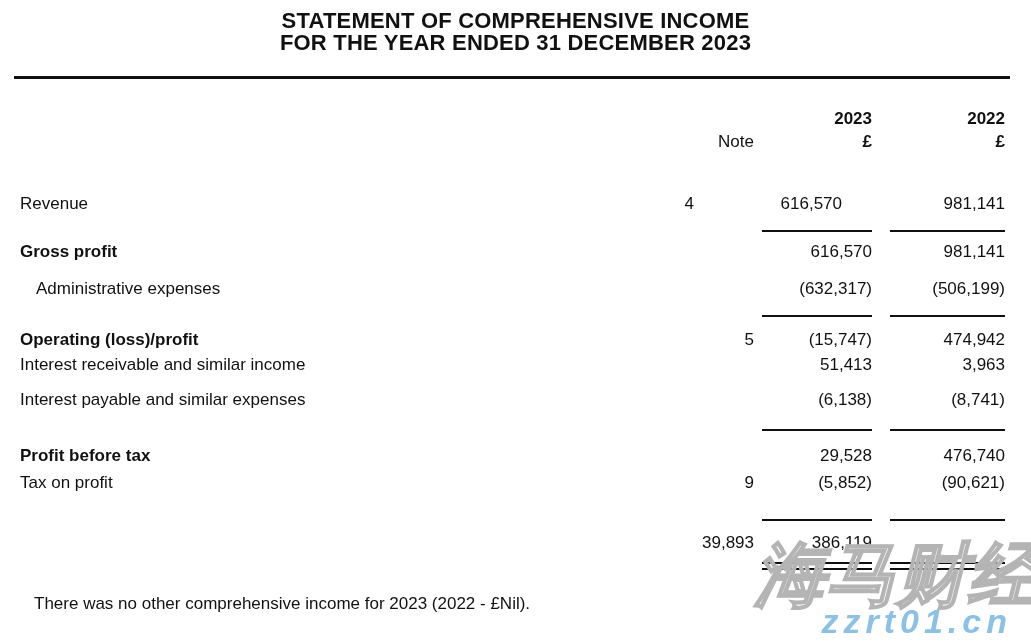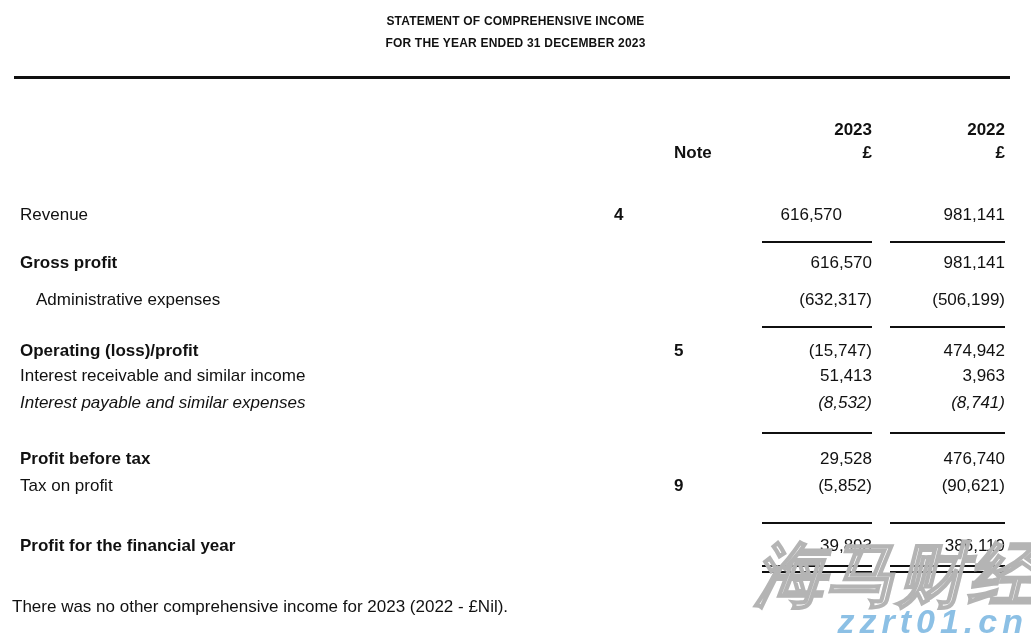--- a/index.html
+++ b/index.html
@@ -14,50 +14,50 @@
     background: #ffffff;
     color: #111111;
     overflow: hidden;
     font-size: 17px;
     line-height: 19px;
   }
   .title {
     padding-top: 10px;
     text-align: center;
     font-weight: bold;
-    font-size: 12px;
+    font-size: 22px;
     line-height: 22px;
     letter-spacing: 0.2px;
   }
   .top-rule {
     margin: 22px 21px 0 14px;
     border-top: 3px solid #101010;
     height: 0;
   }
   
   .row, .rule-row {
     display: grid;
     grid-template-columns: 1fr 80px 118px 133px;
     padding: 0 26px 0 20px;
     align-items: baseline;
   }
   .cell-label { text-align: left; }
-  .cell-note  { text-align: left; font-weight: bold; }
+  .cell-note  { text-align: right; font-weight: normal; }
   .cell-num   { text-align: right; }
   .bold .cell-label { font-weight: bold; }
 
-  .hdr-years { margin-top: 41px; font-weight: bold; }
+  .hdr-years { margin-top: 30px; font-weight: bold; }
   .hdr-note  { margin-top: 4px;  font-weight: bold; }
 
   .r-revenue   { margin-top: 43px; gap: 30px; }
   .r-gross     { margin-top: 10px; }
   .r-admin     { margin-top: 18px; padding-left: 36px; }
   .r-operating { margin-top: 13px; }
   .r-intrecv   { margin-top: 6px; }
-  .r-intpay    { margin-top: 8px; font-style: italic;  }
+  .r-intpay    { margin-top: 16px;  }
   .r-pbt       { margin-top: 15px; }
   .r-tax       { margin-top: 8px;  }
   .r-pfy       { margin-top: 12px; }
 
   .rl-1 { margin-top: 17px; }
   .rl-2 { margin-top: 17px; }
   .rl-3 { margin-top: 20px; }
   .rl-4 { margin-top: 27px; }
   .rl-dbl { margin-top: 10px; }
 
@@ -72,42 +72,42 @@
     border-top: 2px solid #101010;
     border-bottom: 2px solid #101010;
     height: 4px;
     justify-self: end;
   }
   .rule-dbl.c3 { width: 110px; }
   .rule-dbl.c4 { width: 115px; }
 
   .footnote {
     margin-top: 24px;
-    padding-left: 12px;
+    padding-left: 34px;
     font-size: 17px;
   }
 
   .wm-cjk {
     position: absolute;
     top: 540px;
     right: -8px;
     font-size: 70px;
     line-height: 70px;
     font-weight: bold;
     font-style: italic;
     letter-spacing: 1px;
     color: rgba(255, 255, 255, 0.25);
     -webkit-text-stroke: 2px #b4b4b4;
     white-space: nowrap;
     pointer-events: none;
   }
   .wm-url {
     position: absolute;
     top: 603px;
-    right: 3px;
+    right: 19px;
     font-size: 34px;
     line-height: 36px;
     font-weight: bold;
     font-style: italic;
     letter-spacing: 5px;
     white-space: nowrap;
     pointer-events: none;
   }
 </style>
 </head>
@@ -181,21 +181,21 @@
   <div class="row r-intrecv">
     <div class="cell-label">Interest receivable and similar income</div>
     <div class="cell-note"></div>
     <div class="cell-num">51,413</div>
     <div class="cell-num">3,963</div>
   </div>
 
   <div class="row r-intpay">
     <div class="cell-label">Interest payable and similar expenses</div>
     <div class="cell-note"></div>
-    <div class="cell-num">(8,532)</div>
+    <div class="cell-num">(6,138)</div>
     <div class="cell-num">(8,741)</div>
   </div>
 
   <div class="rule-row rl-3">
     <div></div>
       <div></div>
     <div class="rule c3"></div>
     <div class="rule c4"></div>
   </div>
 
@@ -214,21 +214,20 @@
   </div>
 
   <div class="rule-row rl-4">
     <div></div>
       <div></div>
     <div class="rule c3"></div>
     <div class="rule c4"></div>
   </div>
 
   <div class="row r-pfy bold">
-    <div class="cell-label">Profit for the financial year</div>
     <div class="cell-note"></div>
     <div class="cell-num">39,893</div>
     <div class="cell-num">386,119</div>
   </div>
 
   <div class="rule-row rl-dbl">
     <div></div>
       <div></div>
     <div class="rule-dbl c3"></div>
     <div class="rule-dbl c4"></div>

